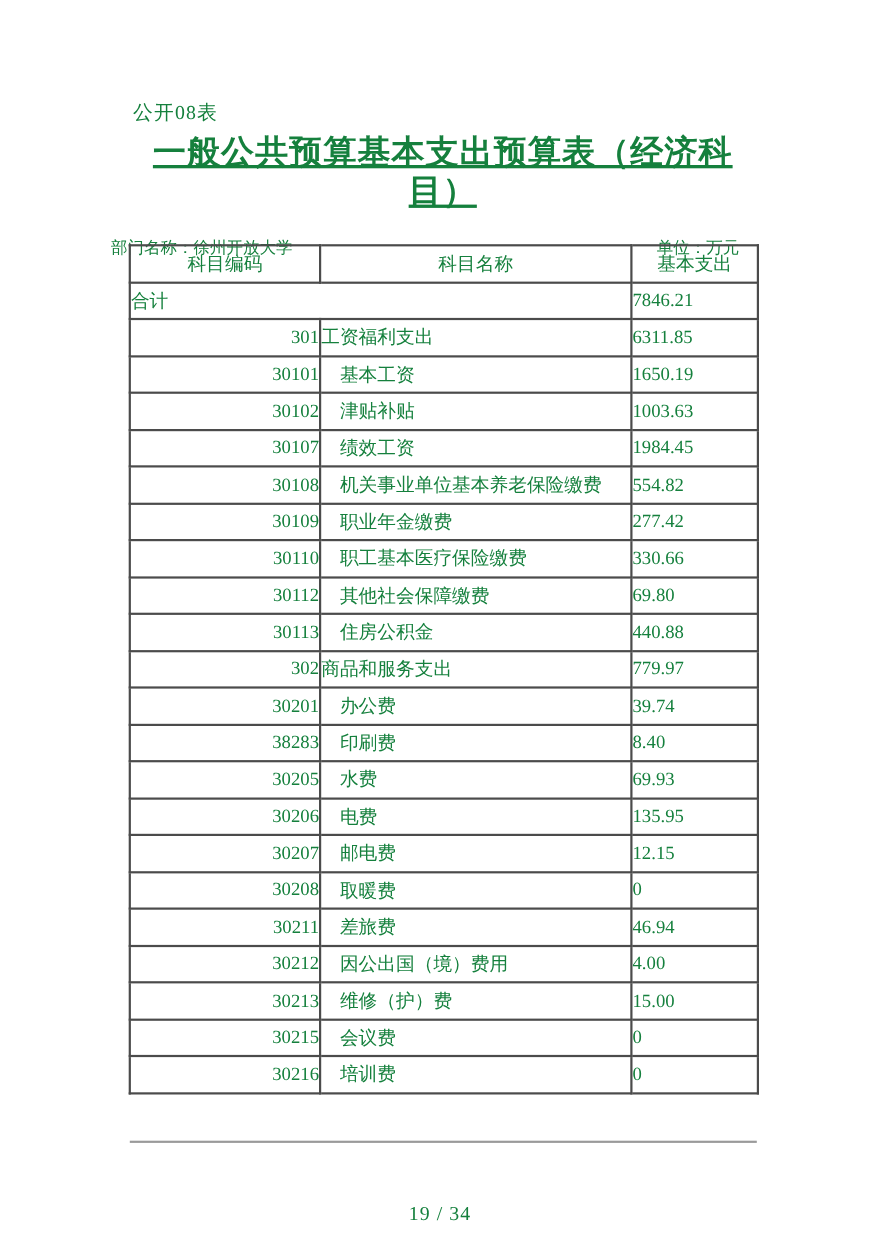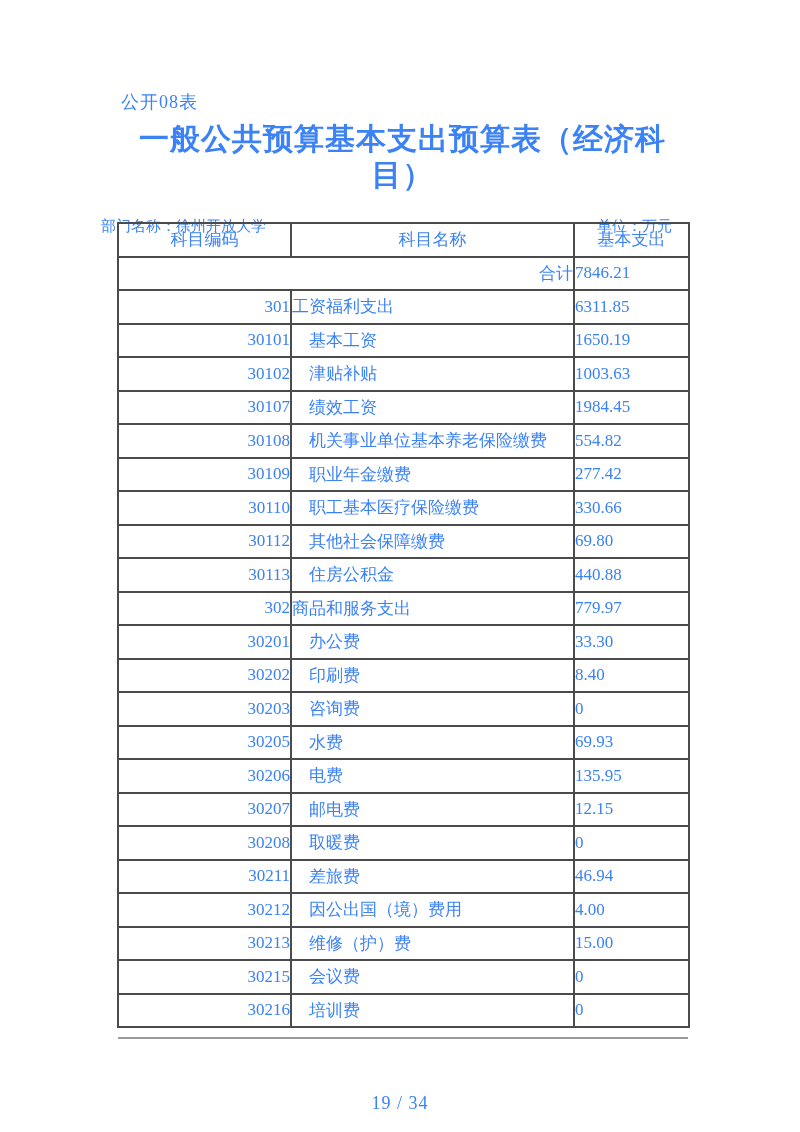--- a/index.html
+++ b/index.html
@@ -7,42 +7,42 @@
     padding: 0;
     background: #ffffff;
   }
   .page {
     position: relative;
     width: 800px;
     height: 1132px;
     background: #ffffff;
     overflow: hidden;
     font-family: "Liberation Serif", "DejaVu Serif", serif;
-    color: #3b82f6;
+    color: #15803d;
   }
   .form-label {
     position: absolute;
     left: 121px;
     top: 90px;
     font-size: 18px;
     letter-spacing: 1px;
     white-space: nowrap;
   }
   .doc-title {
     position: absolute;
     left: 117px;
     top: 121px;
     width: 571px;
     text-align: center;
     font-size: 30px;
     font-weight: bold;
     line-height: 36px;
     letter-spacing: 1px;
   }
-  .doc-title .t-line { display: block; }
+  .doc-title .t-line { display: block; text-decoration: underline; }
   .meta-row {
     position: absolute;
     left: 101px;
     top: 192px;
     width: 571px;
     font-size: 15px;
     line-height: 20px;
     margin-top: 24px;
   }
   .meta-left { float: left; white-space: nowrap; }
@@ -64,21 +64,21 @@
     white-space: nowrap;
   }
   .budget-table th {
     font-weight: normal;
     text-align: center;
   }
   .c-code { text-align: right; padding-left: 3px; }
   .c-code.lvl2 { padding-left: 24px; }
   .c-name { text-align: left; padding-left: 4px; }
   .c-name.lvl2 { padding-left: 17px; }
-  .c-merged { text-align: right; }
+  .c-merged { text-align: left; }
   .c-val { text-align: left; padding-right: 6px; }
   .table-end-rule {
     position: absolute;
     left: 118px;
     top: 1037px;
     width: 570px;
     height: 2px;
     background: #9a9a9a;
   }
   .page-footer {
@@ -176,31 +176,26 @@
           <td class="c-val">440.88</td>
         </tr>
         <tr>
           <td class="c-code">302</td>
           <td class="c-name">商品和服务支出</td>
           <td class="c-val">779.97</td>
         </tr>
         <tr>
           <td class="c-code lvl2">30201</td>
           <td class="c-name lvl2">办公费</td>
-          <td class="c-val">33.30</td>
-        </tr>
-        <tr>
-          <td class="c-code lvl2">30202</td>
+          <td class="c-val">39.74</td>
+        </tr>
+        <tr>
+          <td class="c-code lvl2">38283</td>
           <td class="c-name lvl2">印刷费</td>
           <td class="c-val">8.40</td>
-        </tr>
-        <tr>
-          <td class="c-code lvl2">30203</td>
-          <td class="c-name lvl2">咨询费</td>
-          <td class="c-val">0</td>
         </tr>
         <tr>
           <td class="c-code lvl2">30205</td>
           <td class="c-name lvl2">水费</td>
           <td class="c-val">69.93</td>
         </tr>
         <tr>
           <td class="c-code lvl2">30206</td>
           <td class="c-name lvl2">电费</td>
           <td class="c-val">135.95</td>

